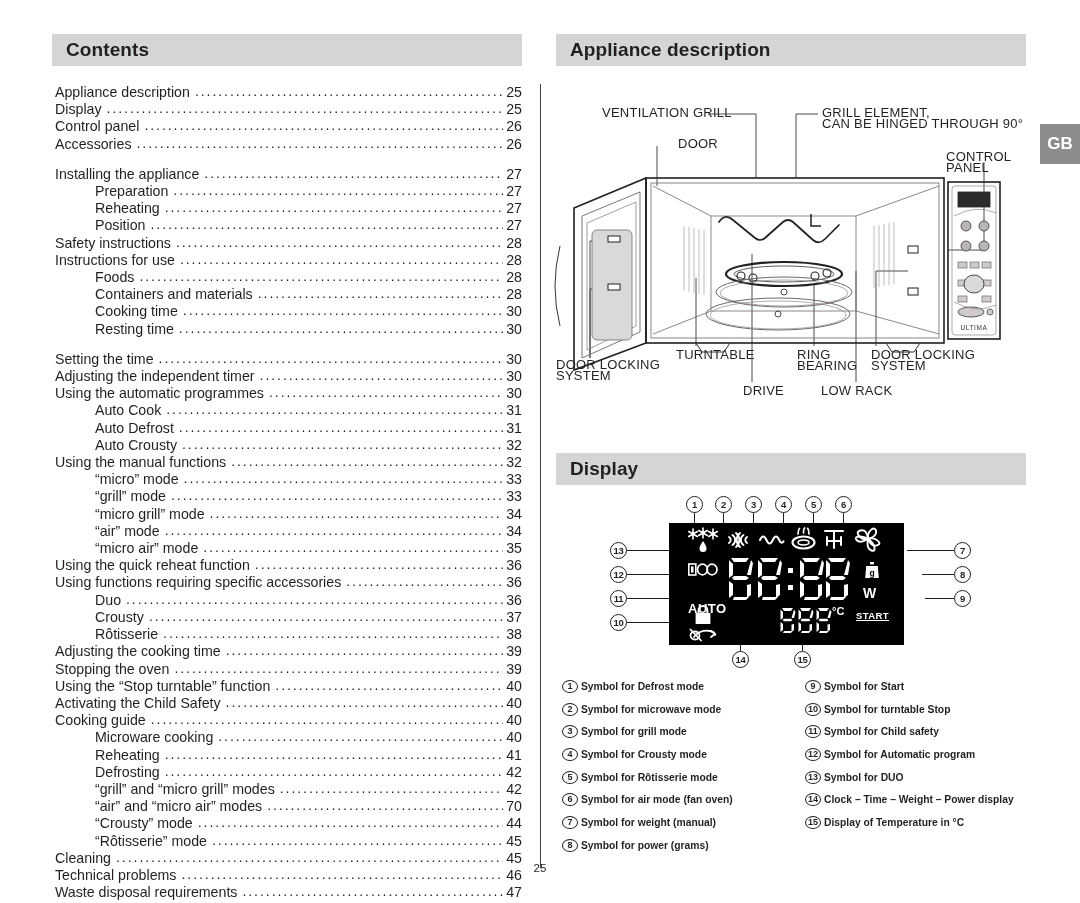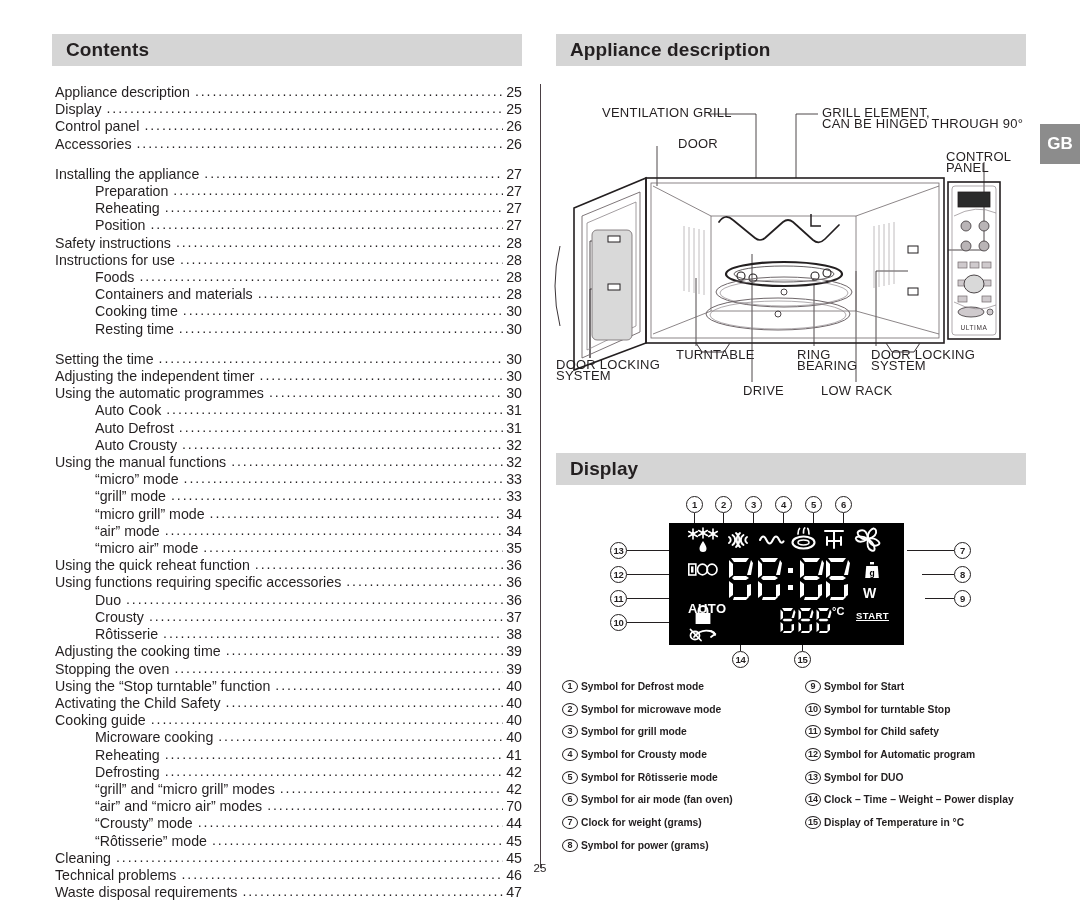--- a/index.html
+++ b/index.html
@@ -818,21 +818,21 @@
         <div class="legend-item">
           <span class="legend-num">5</span>
           <span class="legend-text">Symbol for Rôtisserie mode</span>
         </div>
         <div class="legend-item">
           <span class="legend-num">6</span>
           <span class="legend-text">Symbol for air mode (fan oven)</span>
         </div>
         <div class="legend-item">
           <span class="legend-num">7</span>
-          <span class="legend-text">Clock for weight (grams)</span>
+          <span class="legend-text">Symbol for weight (manual)</span>
         </div>
         <div class="legend-item">
           <span class="legend-num">8</span>
           <span class="legend-text">Symbol for power (grams)</span>
         </div>
       </div>
     <div class="legend-col" id="legend-col-right">
         <div class="legend-item">
           <span class="legend-num">9</span>
           <span class="legend-text">Symbol for Start</span>

